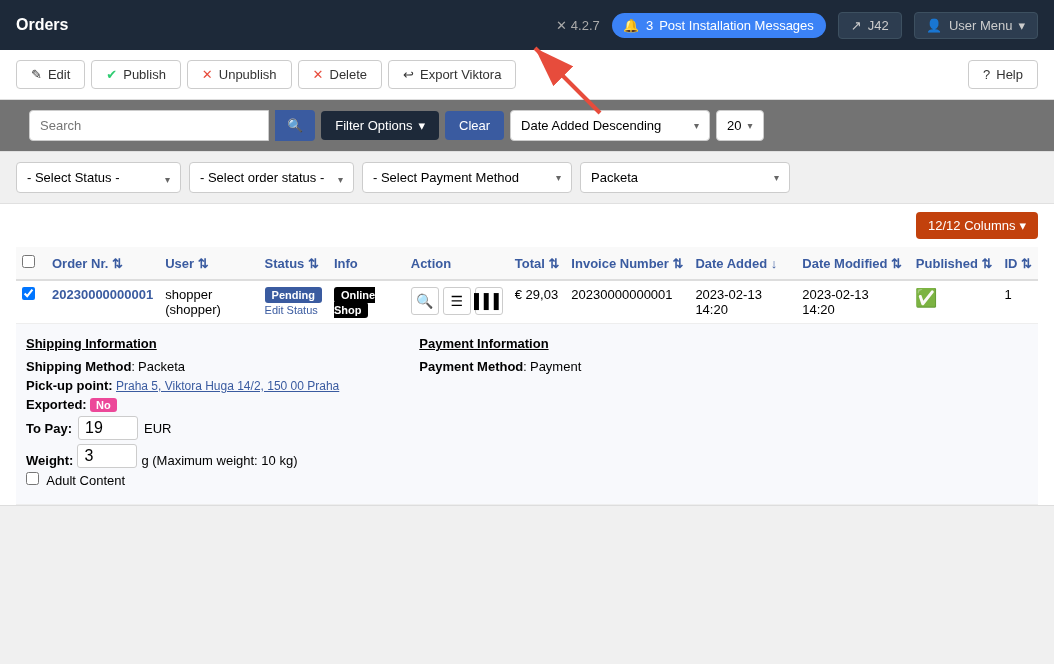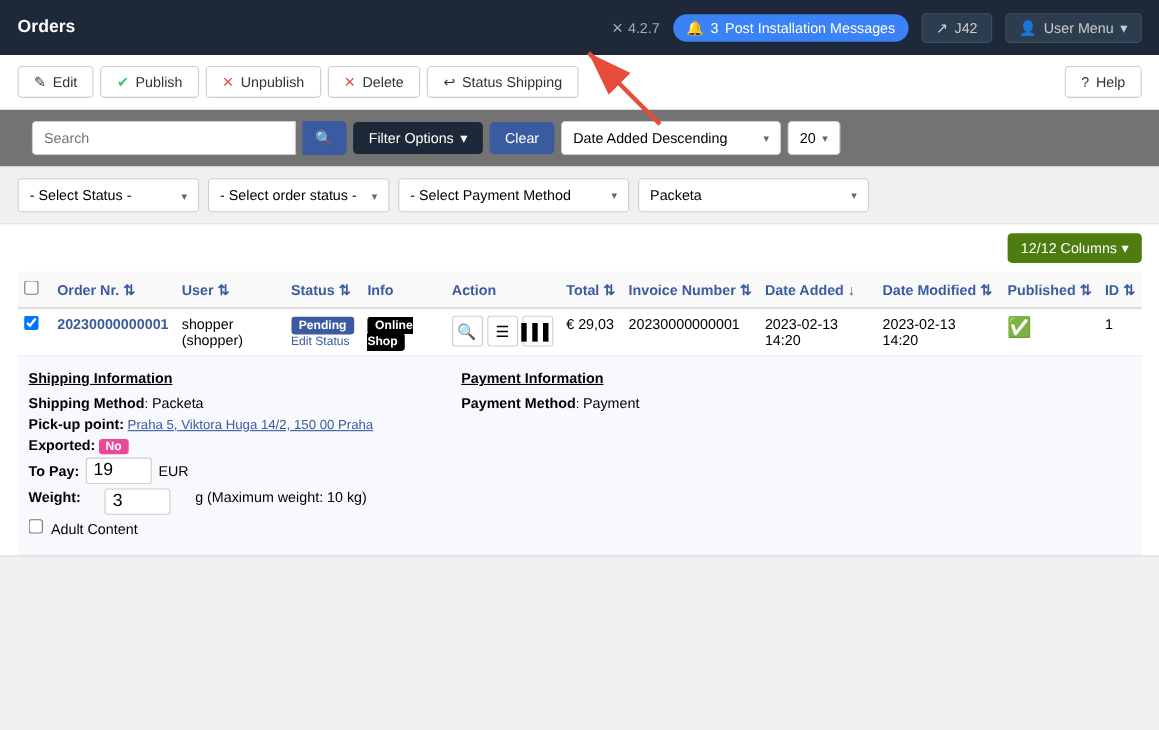--- a/index.html
+++ b/index.html
@@ -202,21 +202,21 @@
       background: #fff;
       margin: 0;
       padding: 0 16px;
     }
     .columns-btn-row {
       display: flex;
       justify-content: flex-end;
       padding: 8px 0;
     }
     .columns-btn {
-      background: #4d7c0f;
+      background: #c2410c;
       color: #fff;
       border: none;
       border-radius: 4px;
       padding: 6px 12px;
       cursor: pointer;
       font-size: 12px;
       display: flex;
       align-items: center;
       gap: 4px;
     }
@@ -354,21 +354,21 @@
   <button class="toolbar-btn">
     <span style="color:#e74c3c">✕</span>
     <span>Unpublish</span>
   </button>
   <button class="toolbar-btn">
     <span style="color:#e74c3c">✕</span>
     <span>Delete</span>
   </button>
   <button class="toolbar-btn">
     <span>↩</span>
-    <span>Status Shipping</span>
+    <span>Export Viktora</span>
   </button>
 
   <button class="toolbar-help toolbar-btn" style="margin-left:auto;">
     <span>?</span>
     <span>Help</span>
   </button>
 </div>
 
 <div style="position:relative; height:0; overflow:visible; z-index:100;">
   <svg style="position:absolute; top:-62px; left:430px; pointer-events:none;" width="180" height="80">
@@ -511,21 +511,21 @@
               </p>
               <p>
                 <strong>Exported:</strong>
                 <span class="exported-badge">No</span>
               </p>
               <p style="display:flex; align-items:center; gap:6px;">
                 <strong>To Pay:</strong>
                 <input class="topay-input" type="text" value="19" style="">
                 <span>EUR</span>
               </p>
-              <p style="display:flex; align-items:flex-start; gap:22px;">
+              <p style="display:flex; align-items:flex-end; gap:4px;">
                 <strong>Weight:</strong>
                 <input class="weight-input" type="text" value="3" style="">
                 <span>g (Maximum weight: 10 kg)</span>
               </p>
               <p>
                 <input type="checkbox" class="adult-checkbox" style="">
                 <span>Adult Content</span>
               </p>
             </div>
 

